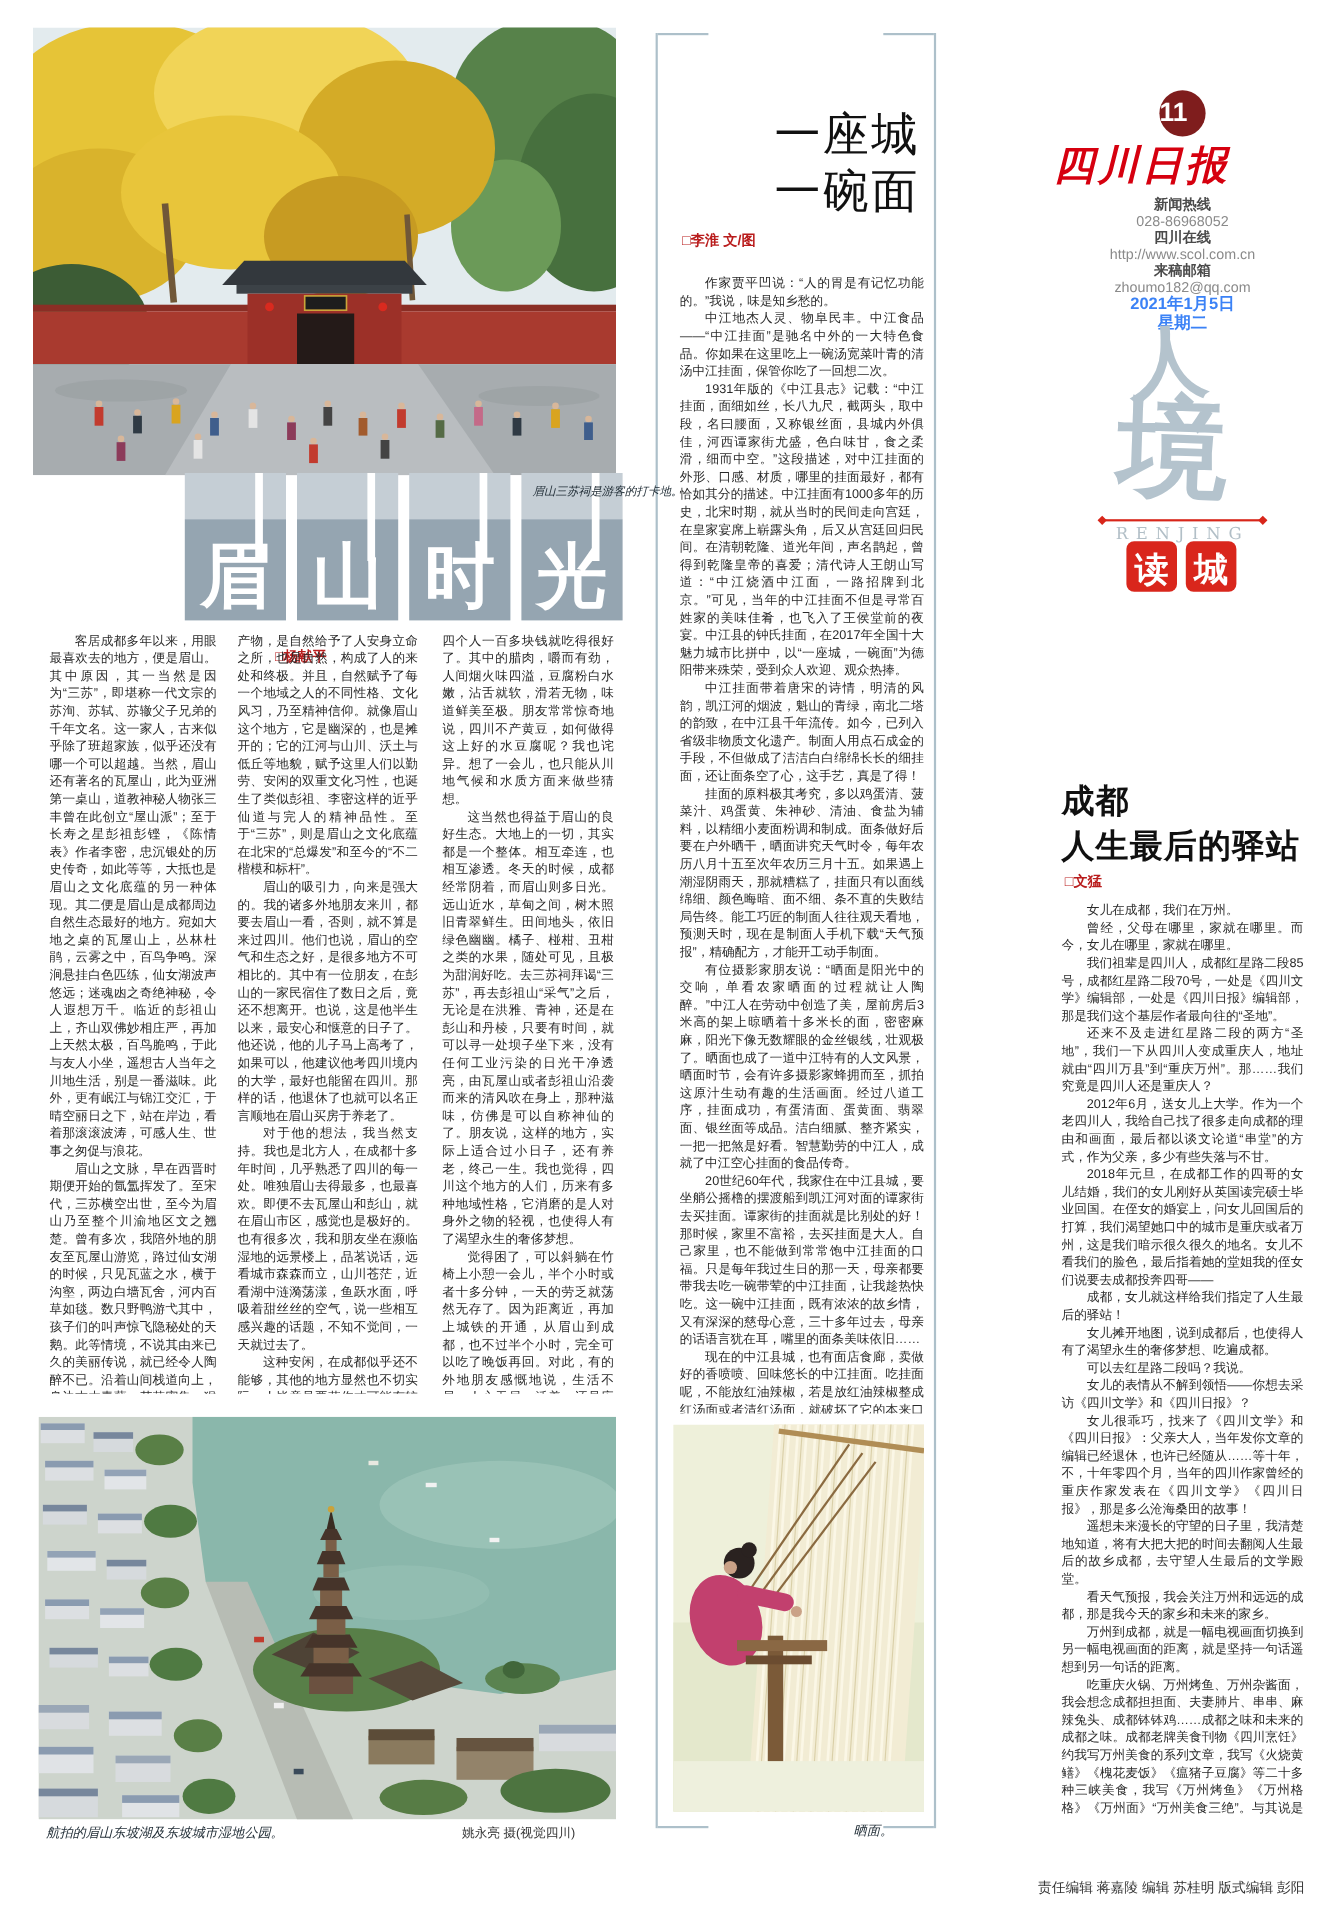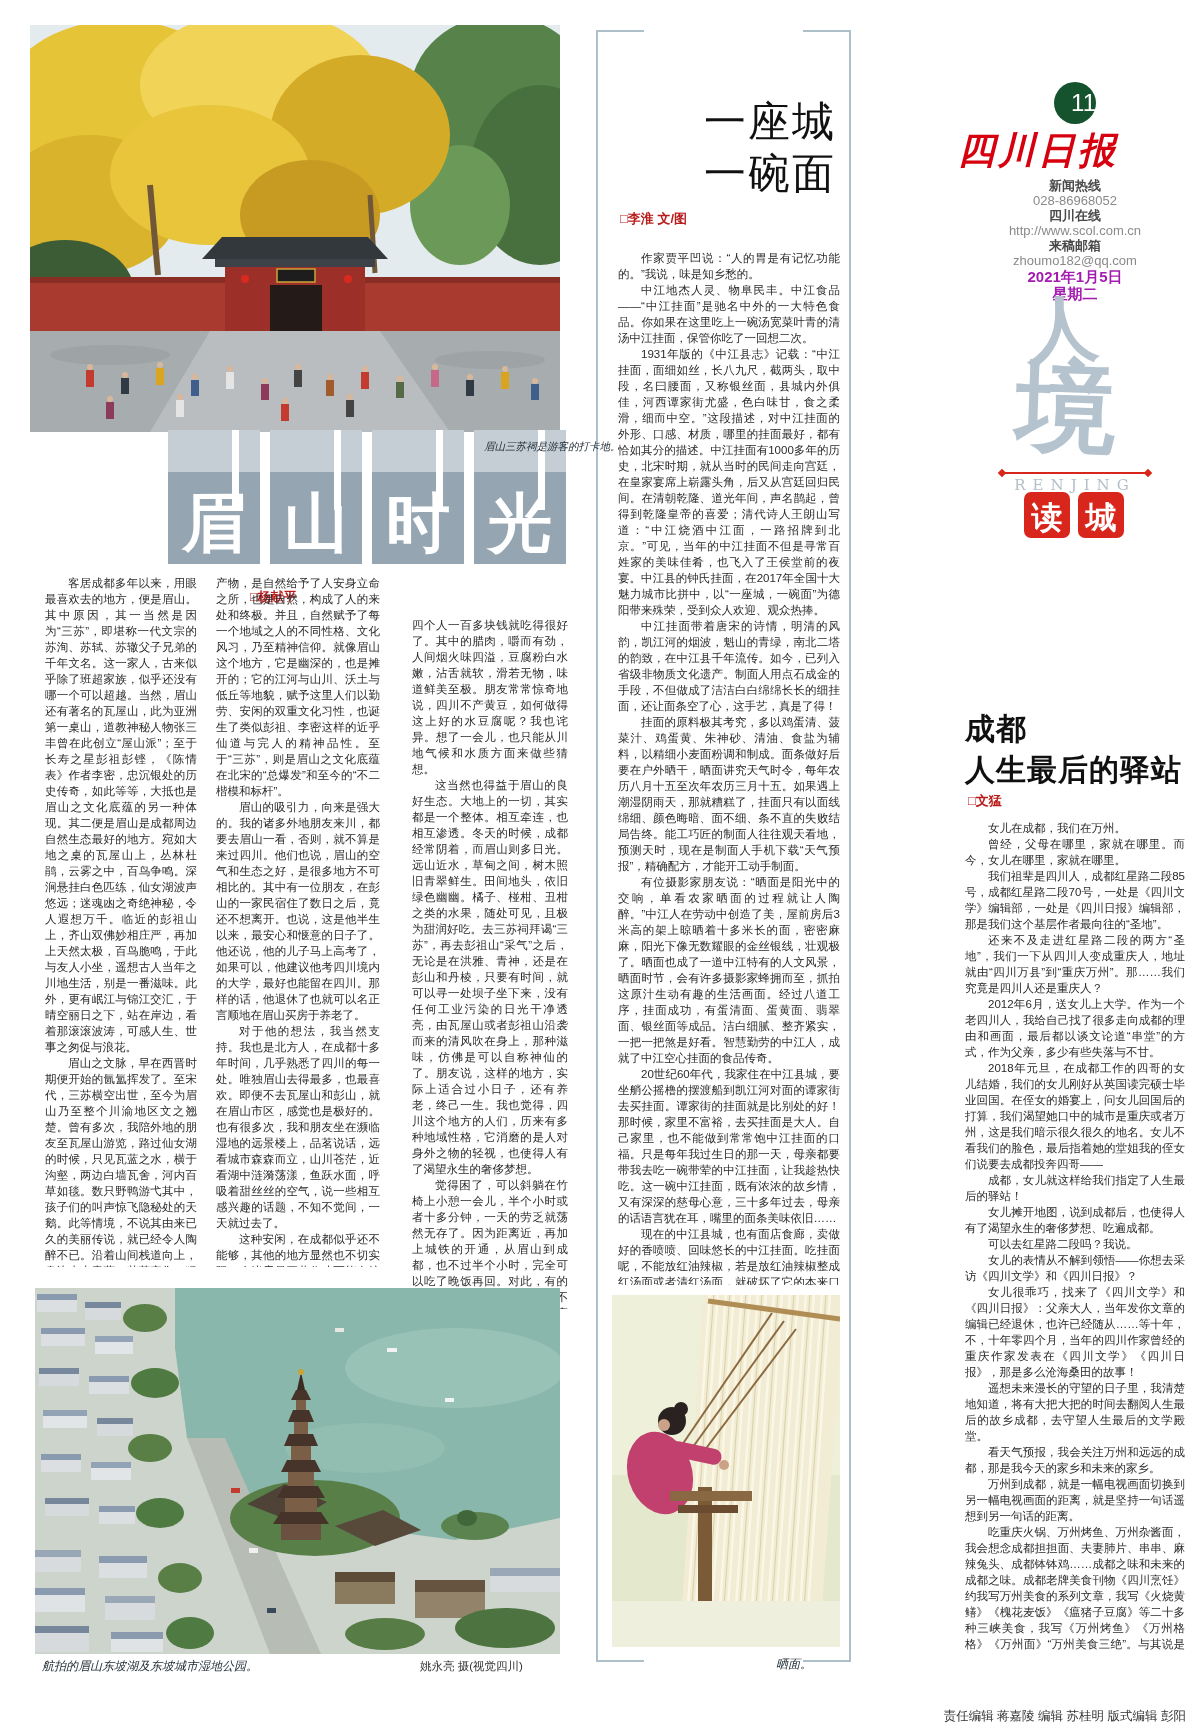--- a/index.html
+++ b/index.html
@@ -17,28 +17,28 @@
   .slit{position:absolute;width:7px;background:#fff;}
   .caption{font-family:"DejaVu Serif",serif;font-style:italic;color:#1d2a33;font-size:12px;}
   .byline{font-size:13px;font-weight:bold;color:#b91c1c;}
   .bodycol{font-size:11.5px;line-height:16px;text-align:justify;color:#2a2a2a;overflow:hidden;}
   .bodycol p{margin:0;text-indent:2em;}
   .bodycol p.cont{text-indent:0;}
   
   .mid-title{font-size:42px;line-height:52px;font-weight:normal;color:#111;text-align:right;
              font-family:"DejaVu Sans",sans-serif;letter-spacing:2px;}
   
-  .circle11{position:absolute;width:42px;height:42px;border-radius:50%;background:#14532d;
-            color:#fff;font-size:24px;font-weight:normal;text-align:right;line-height:42px;}
+  .circle11{position:absolute;width:42px;height:42px;border-radius:50%;background:#7f1d1d;
+            color:#fff;font-size:24px;font-weight:bold;text-align:left;line-height:42px;}
   .paper-name{font-family:"DejaVu Serif",serif;font-weight:bold;font-style:italic;
               font-size:37px;color:#d6000f;letter-spacing:3px;white-space:nowrap;}
   .mast{text-align:center;font-size:13px;color:#555;}
   .mast .lbl{font-weight:bold;color:#4a4a4a;line-height:15px;}
   .mast .val{color:#8a8a8a;line-height:15px;}
-  .mast .date{font-weight:bold;color:#a21caf;font-size:15px;line-height:17px;}
+  .mast .date{font-weight:bold;color:#3b82f6;font-size:15px;line-height:17px;}
   .renjing-char{position:absolute;font-family:"DejaVu Serif",serif;color:#b4c3cd;font-weight:bold;}
   .renjing-en{letter-spacing:7px;font-size:15px;color:#b2bfc7;font-family:"DejaVu Serif",serif;}
   .redline{position:absolute;height:2px;background:#d8261a;}
   .redline:before,.redline:after{content:"";position:absolute;top:-2px;width:6px;height:6px;background:#d8261a;transform:rotate(45deg);}
   .redline:before{left:-3px;} .redline:after{right:-3px;}
   .seal{position:absolute;width:46px;height:46px;background:#d9261c;border-radius:7px;}
   .seal span{position:absolute;left:0;top:5px;width:100%;text-align:center;color:#fff;
              font-size:31px;font-family:"DejaVu Serif",serif;font-weight:bold;}
   .right-title{font-size:30px;line-height:41px;font-weight:bold;color:#101010;letter-spacing:1px;}
   .credits{font-size:12.5px;color:#333;}
@@ -156,21 +156,21 @@
   <div class="abs bodycol" style="left:45px;top:575px;width:152px;height:692px;">
       <p>客居成都多年以来，用眼最喜欢去的地方，便是眉山。其中原因，其一当然是因为“三苏”，即堪称一代文宗的苏洵、苏轼、苏辙父子兄弟的千年文名。这一家人，古来似乎除了班超家族，似乎还没有哪一个可以超越。当然，眉山还有著名的瓦屋山，此为亚洲第一桌山，道教神秘人物张三丰曾在此创立“屋山派”；至于长寿之星彭祖彭铿，《陈情表》作者李密，忠沉银处的历史传奇，如此等等，大抵也是眉山之文化底蕴的另一种体现。其二便是眉山是成都周边自然生态最好的地方。宛如大地之桌的瓦屋山上，丛林杜鹃，云雾之中，百鸟争鸣。深涧悬挂白色匹练，仙女湖波声悠远；迷魂凼之奇绝神秘，令人遐想万千。临近的彭祖山上，齐山双佛妙相庄严，再加上天然太极，百鸟脆鸣，于此与友人小坐，遥想古人当年之川地生活，别是一番滋味。此外，更有岷江与锦江交汇，于晴空丽日之下，站在岸边，看着那滚滚波涛，可感人生、世事之匆促与浪花。</p>
       <p>眉山之文脉，早在西晋时期便开始的氤氲挥发了。至宋代，三苏横空出世，至今为眉山乃至整个川渝地区文之翘楚。曾有多次，我陪外地的朋友至瓦屋山游览，路过仙女湖的时候，只见瓦蓝之水，横于沟壑，两边白墙瓦舍，河内百草如毯。数只野鸭游弋其中，孩子们的叫声惊飞隐秘处的天鹅。此等情境，不说其由来已久的美丽传说，就已经令人陶醉不已。沿着山间栈道向上，身边古木青藤，花草密集，猴子冷不丁跳出来，用司空见惯的神情与人对视。特别是五月期间，杜鹃花盛开之际，满山之中，幽香暗插，便觉得这是最好的人间之地了。在古藤与黄楝树缠绕之处坐下来，喝一杯清茶，任由清风抚摸，与友人谈及世事百态、人生际遇，等等。那种况味，令人顿生“山间一日，世上千年”之感慨。傍晚再去到山下的村子小住，听听鸡犬唱歌，蛙鸣，灯火之下，声乐之中，黑夜也由此变得支离古远和恬淡。</p>
     </div>
   <div class="abs bodycol" style="left:216px;top:575px;width:164px;height:692px;">
       <p class="cont">产物，是自然给予了人安身立命之所，也是自然，构成了人的来处和终极。并且，自然赋予了每一个地域之人的不同性格、文化风习，乃至精神信仰。就像眉山这个地方，它是幽深的，也是摊开的；它的江河与山川、沃土与低丘等地貌，赋予这里人们以勤劳、安闲的双重文化习性，也诞生了类似彭祖、李密这样的近乎仙道与完人的精神品性。至于“三苏”，则是眉山之文化底蕴在北宋的“总爆发”和至今的“不二楷模和标杆”。</p>
       <p>眉山的吸引力，向来是强大的。我的诸多外地朋友来川，都要去眉山一看，否则，就不算是来过四川。他们也说，眉山的空气和生态之好，是很多地方不可相比的。其中有一位朋友，在彭山的一家民宿住了数日之后，竟还不想离开。也说，这是他半生以来，最安心和惬意的日子了。他还说，他的儿子马上高考了，如果可以，他建议他考四川境内的大学，最好也能留在四川。那样的话，他退休了也就可以名正言顺地在眉山买房于养老了。</p>
       <p>对于他的想法，我当然支持。我也是北方人，在成都十多年时间，几乎熟悉了四川的每一处。唯独眉山去得最多，也最喜欢。即便不去瓦屋山和彭山，就在眉山市区，感觉也是极好的。也有很多次，我和朋友坐在濒临湿地的远景楼上，品茗说话，远看城市森森而立，山川苍茫，近看湖中涟漪荡漾，鱼跃水面，呼吸着甜丝丝的空气，说一些相互感兴趣的话题，不知不觉间，一天就过去了。</p>
       <p>这种安闲，在成都似乎还不能够，其他的地方显然也不切实际，人毕竟是要劳作才可能有较好的生存基础的。而在眉山，人们似乎都可以清闲一些，是工作和劳动之外的自我休息与修复。这种生活方式，是极其符合现代人的身心的。围坐、摆龙门阵，喝着清茶沟通，于放松的状态中，就暂时忘掉了尘世的烦恼。如果饿了，可以吃东坡肘子、眉山的嫩笋和野菜，消费水平不高，</p>
     </div>
-  <div class="abs bodycol" style="left:412px;top:575px;width:156px;height:692px;margin-top:42px;">
+  <div class="abs bodycol" style="left:402px;top:575px;width:156px;height:692px;">
       <p class="cont">四个人一百多块钱就吃得很好了。其中的腊肉，嚼而有劲，人间烟火味四溢，豆腐粉白水嫩，沾舌就软，滑若无物，味道鲜美至极。朋友常常惊奇地说，四川不产黄豆，如何做得这上好的水豆腐呢？我也诧异。想了一会儿，也只能从川地气候和水质方面来做些猜想。</p>
       <p>这当然也得益于眉山的良好生态。大地上的一切，其实都是一个整体。相互牵连，也相互渗透。冬天的时候，成都经常阴着，而眉山则多日光。远山近水，草甸之间，树木照旧青翠鲜生。田间地头，依旧绿色幽幽。橘子、椪柑、丑柑之类的水果，随处可见，且极为甜润好吃。去三苏祠拜谒“三苏”，再去彭祖山“采气”之后，无论是在洪雅、青神，还是在彭山和丹棱，只要有时间，就可以寻一处坝子坐下来，没有任何工业污染的日光干净透亮，由瓦屋山或者彭祖山沿袭而来的清风吹在身上，那种滋味，仿佛是可以自称神仙的了。朋友说，这样的地方，实际上适合过小日子，还有养老，终己一生。我也觉得，四川这个地方的人们，历来有多种地域性格，它消磨的是人对身外之物的轻视，也使得人有了渴望永生的奢侈梦想。</p>
       <p>觉得困了，可以斜躺在竹椅上小憩一会儿，半个小时或者十多分钟，一天的劳乏就荡然无存了。因为距离近，再加上城铁的开通，从眉山到成都，也不过半个小时，完全可以吃了晚饭再回。对此，有的外地朋友感慨地说，生活不易，人心无尽，活着，还是应当安静一些，像那些坐在茶铺内喝茶打牌的当地人那样，用一种简单的方式对抗时间，消磨日月，也未尝不是人生之一种，幸福之内涵。我也经常想到，人在尘世，一切都很仓促和短暂，遵从和热爱自然，并且深处自然和体味自然，应当成为一种自觉的“功课”。</p>
     </div>
 
   <svg class="abs" style="left:35px;top:1288px;" width="525" height="366" viewBox="0 0 525 366">
     <rect width="525" height="366" fill="#cdd4cc"></rect>
     <polygon points="140,0 525,0 525,230 420,252 300,236 205,210 152,150 140,60" fill="#8ab7ab"></polygon>
     <ellipse cx="420" cy="80" rx="110" ry="40" fill="#9fc6bb" opacity="0.7"></ellipse>
     <ellipse cx="330" cy="160" rx="80" ry="25" fill="#97c2b6" opacity="0.6"></ellipse>

